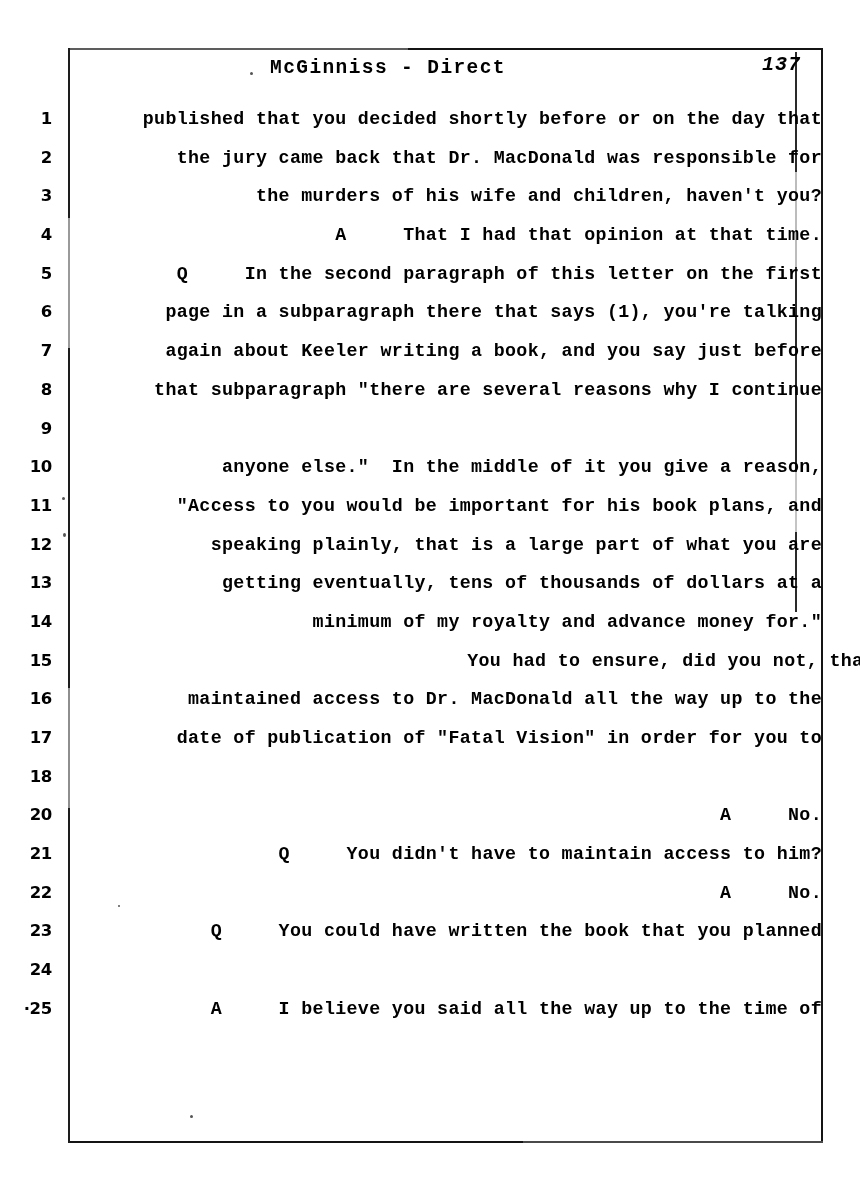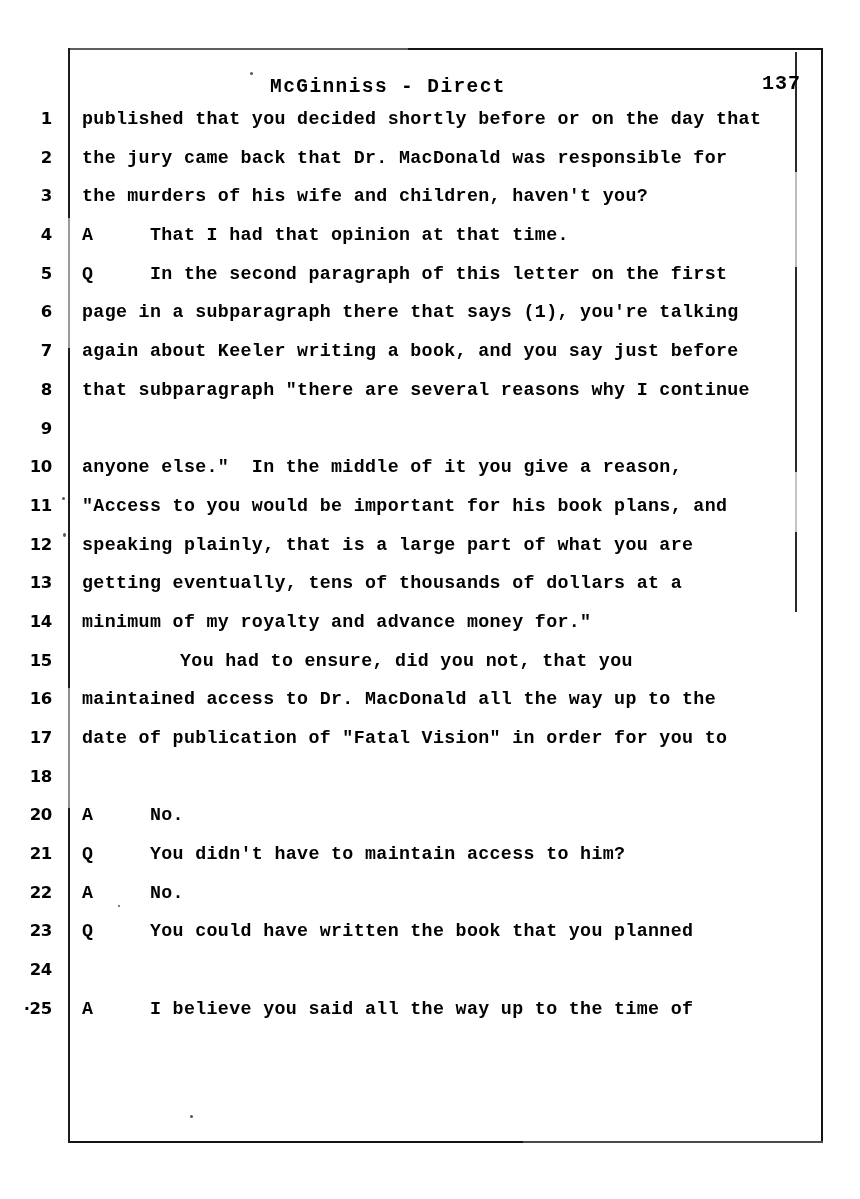--- a/index.html
+++ b/index.html
@@ -85,21 +85,21 @@
   }
   #right-rule .f2 {
     position: absolute; left: 0; top: 420px;
     width: 2px; height: 60px; background: #c4c4c4;
   }
 
   
   #header-row {
     position: absolute;
     left: 68px;
-    top: 76px;
+    top: 57px;
     width: 755px;
     height: 34px;
   }
   #doc-header {
     position: absolute;
     left: 0;
     top: 0;
     width: 640px;
     text-align: center;
     font-size: 19.5px;
@@ -107,20 +107,21 @@
     font-weight: 700;
     white-space: pre;
   }
   #page-number {
     position: absolute;
     right: 22px;
     top: -4px;
     font-size: 20px;
     font-weight: 700;
     letter-spacing: 1px;
+    font-style: italic;
   }
 
   
   #lines {
     position: absolute;
     left: 0;
     top: 106px;
     width: 860px;
   }
   .line-row {
@@ -142,20 +143,21 @@
   .line-text {
     position: absolute;
     left: 82px;
     top: 0;
     width: 740px;
     font-size: 18.3px;
     line-height: 26px;
     letter-spacing: 0.35px;
     white-space: pre;
     font-weight: 600;
+    text-align: right;
   }
   .line-text.indent {
     padding-left: 98px;
   }
 
   
   .speck {
     position: absolute;
     background: #555;
     border-radius: 50%;

